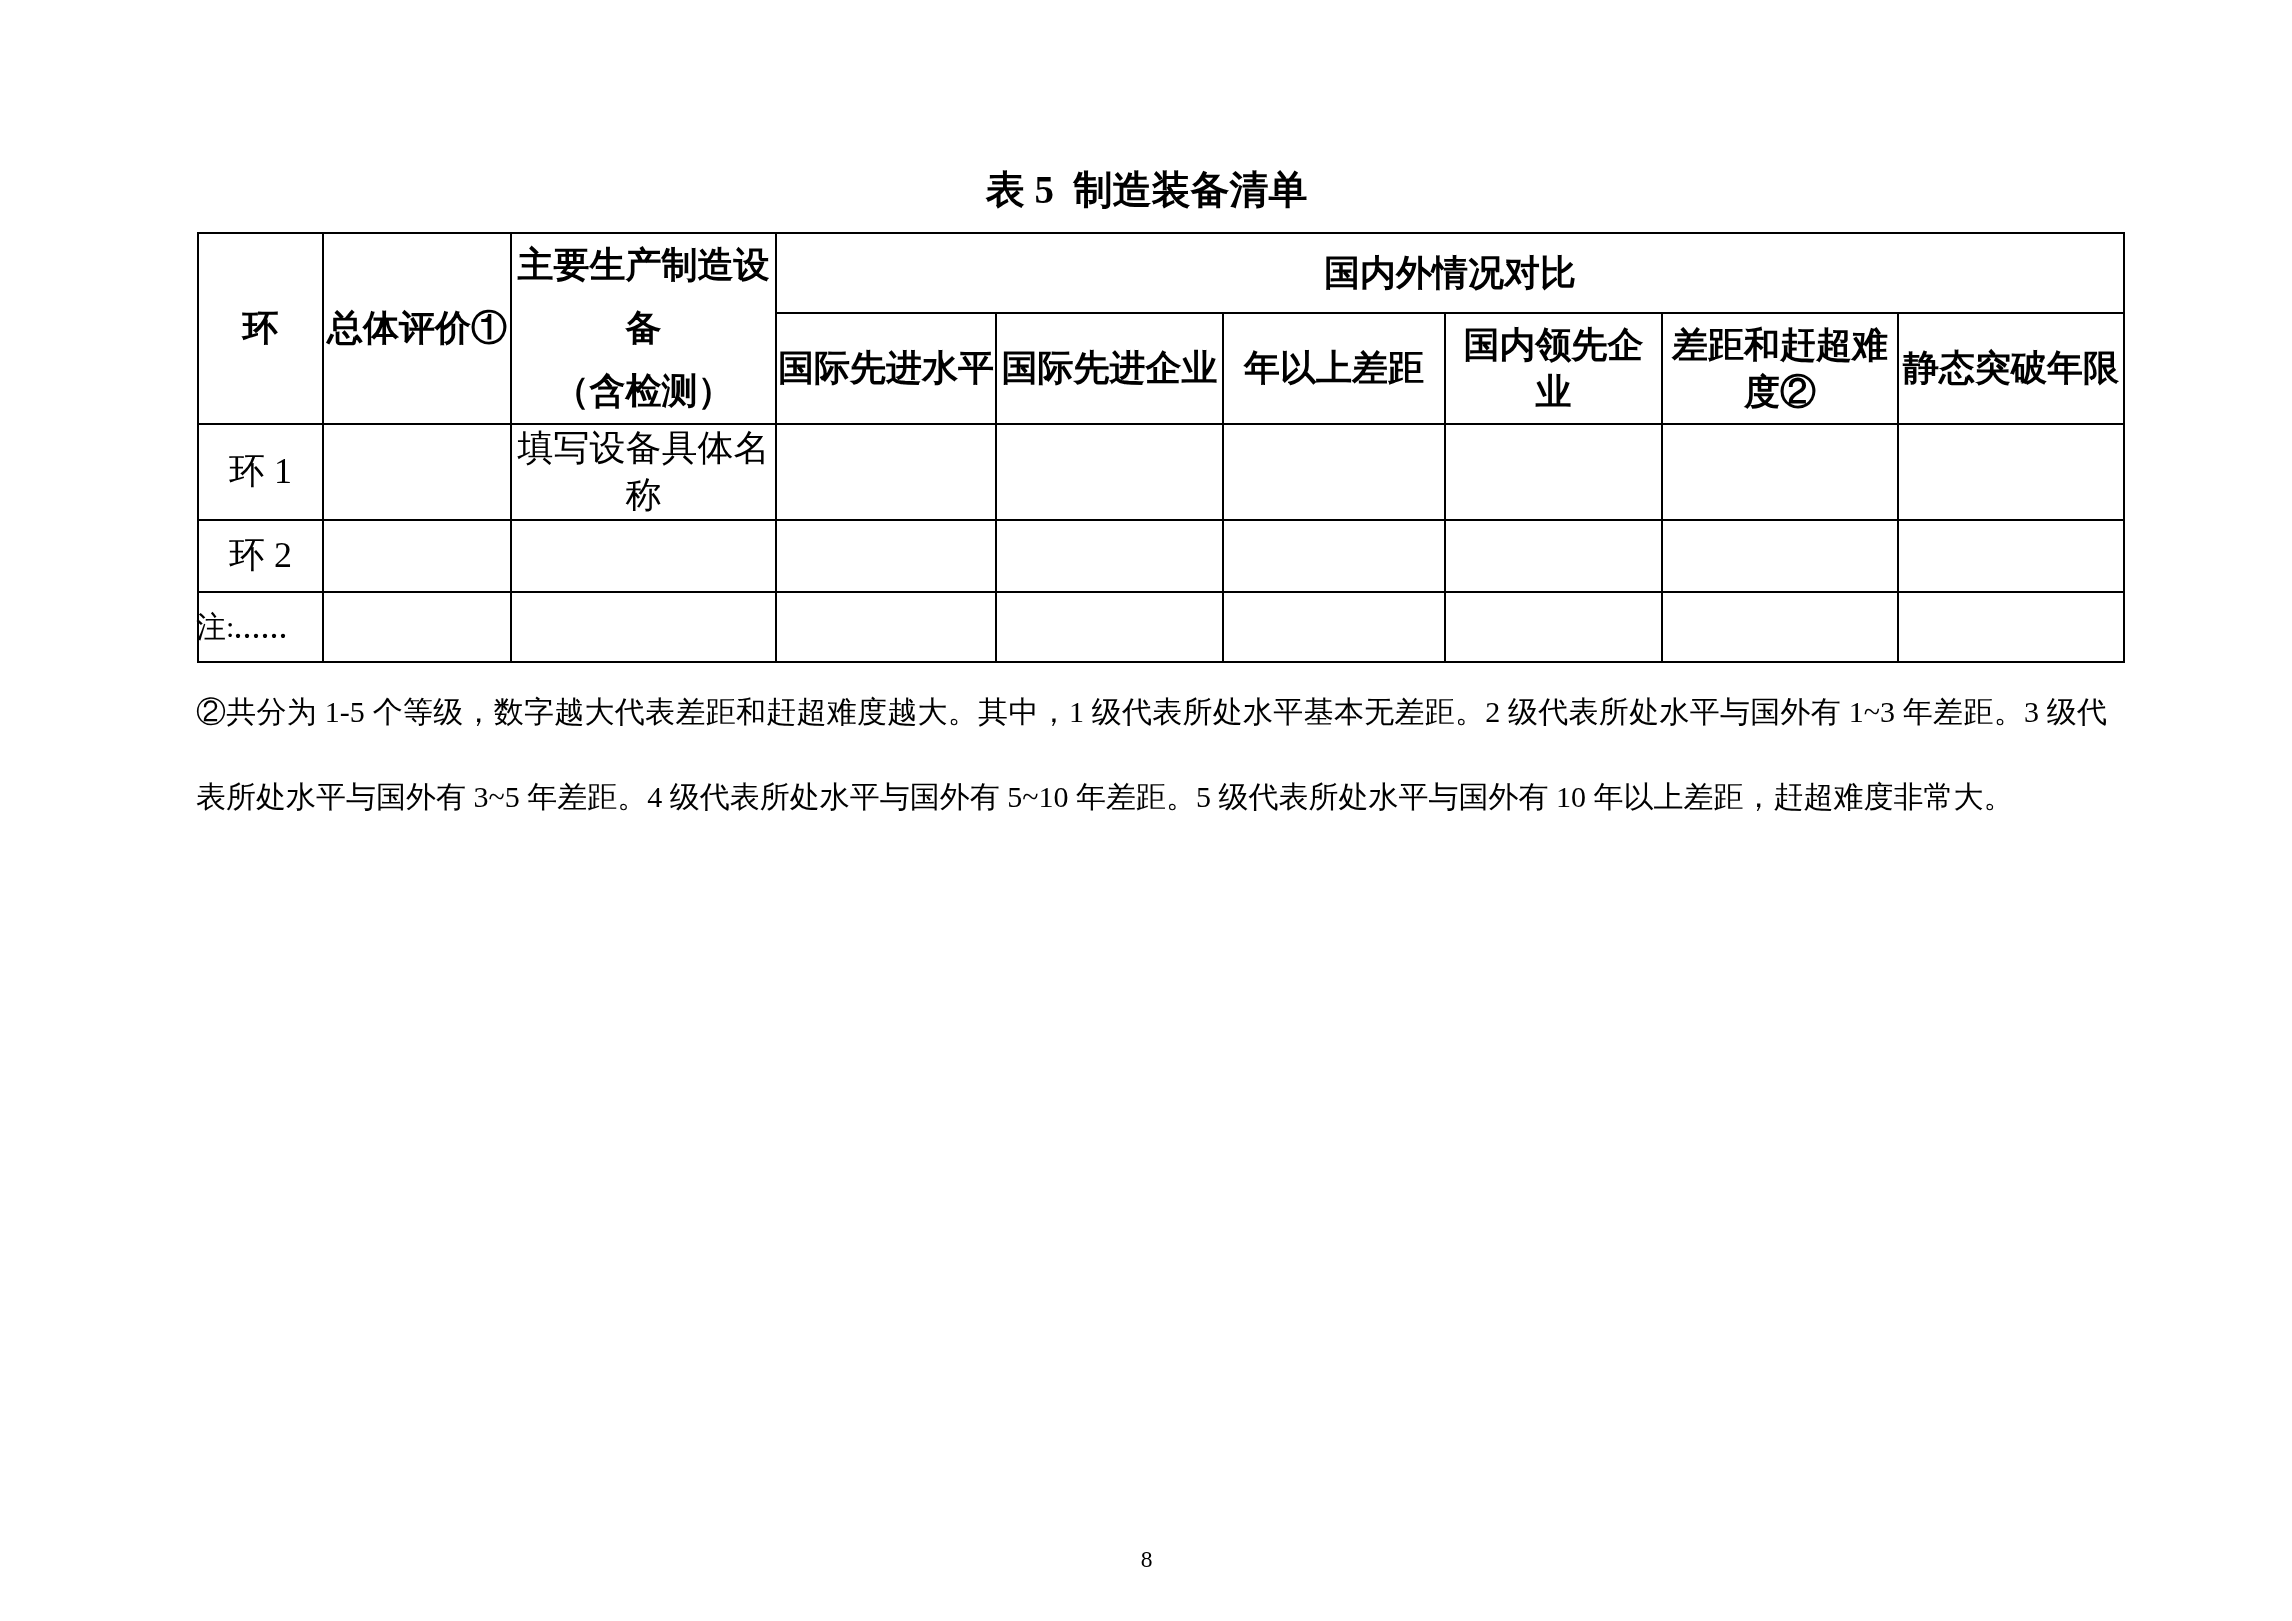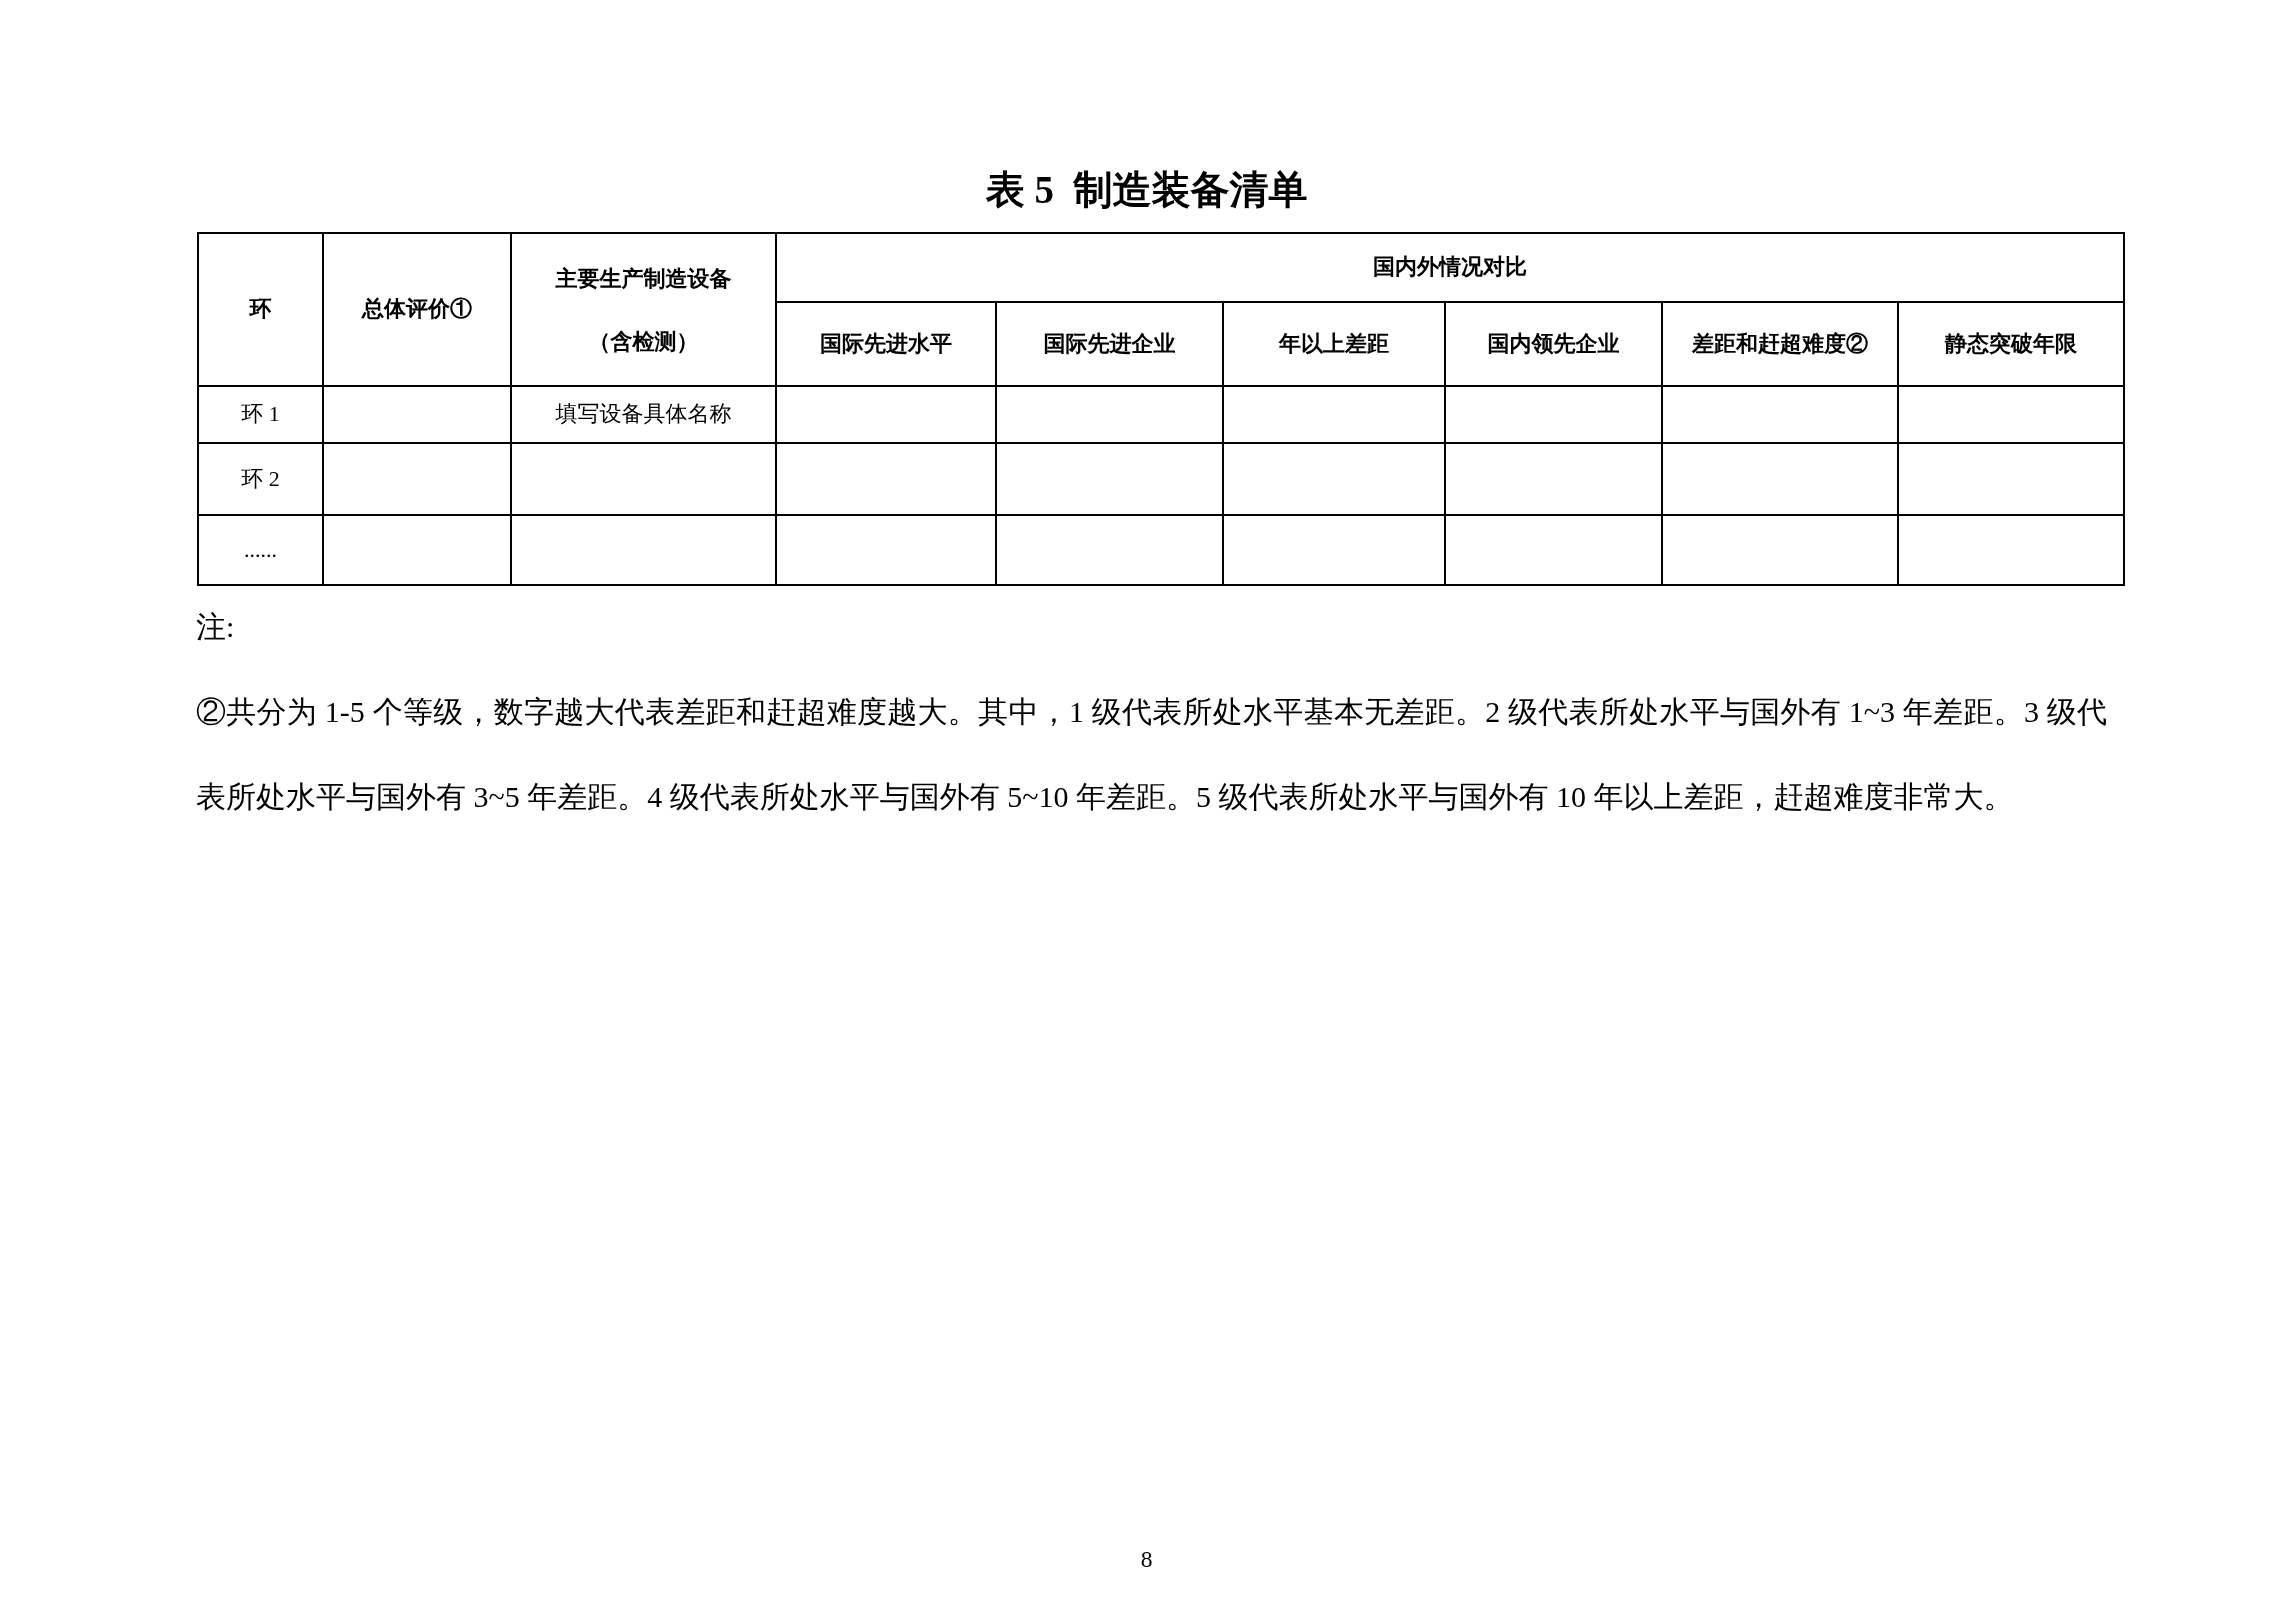--- a/index.html
+++ b/index.html
@@ -38,21 +38,21 @@
     left: 197px;
     top: 232px;
     width: 1927px;
     border-collapse: collapse;
     table-layout: fixed;
   }
   .equip-table td {
     border: 2px solid #000000;
     text-align: center;
     vertical-align: middle;
-    font-size: 22px;
+    font-size: 36px;
     padding: 0;
     overflow: hidden;
     line-height: 1.3;
   }
   .equip-table tr.h1 td,
   .equip-table tr.h2 td {
     font-weight: bold;
   }
   tr.h1 { height: 69px; }
   tr.h2 { height: 84px; }

